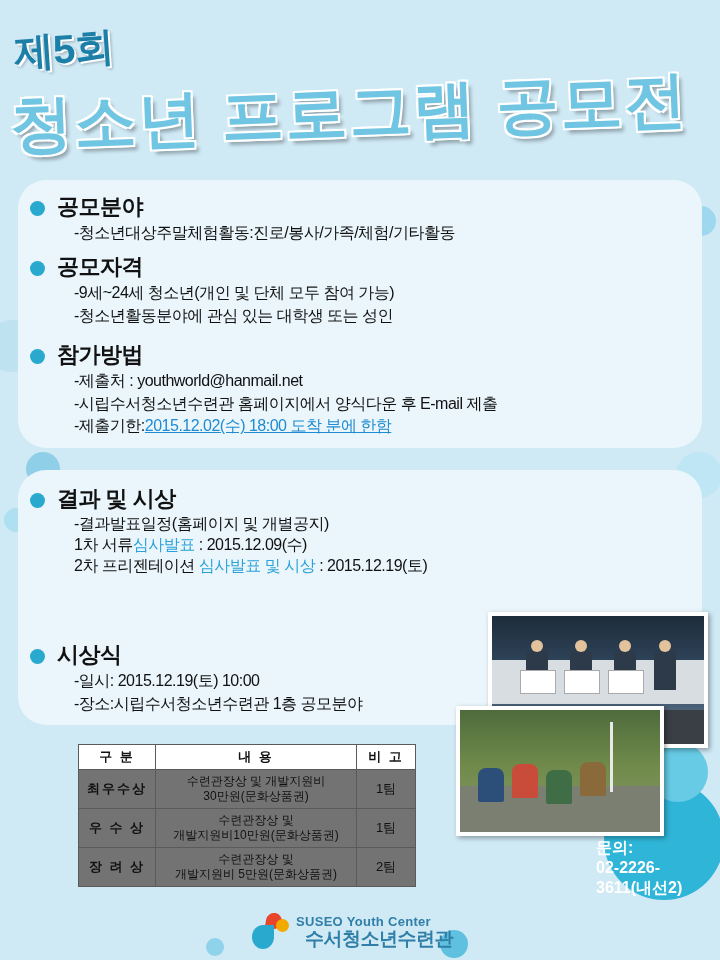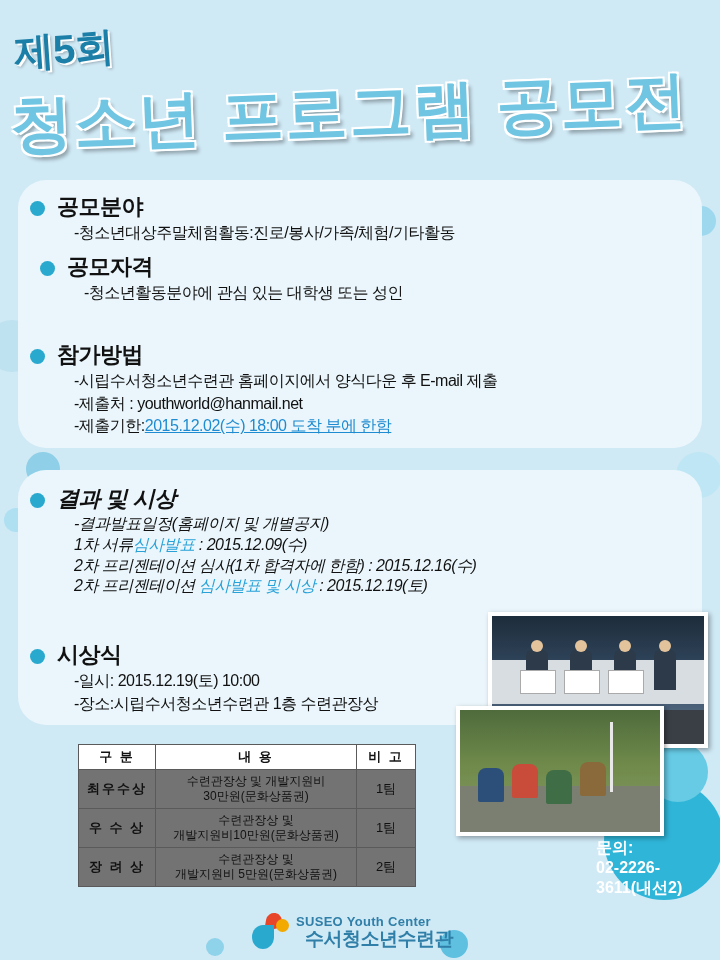--- a/index.html
+++ b/index.html
@@ -150,62 +150,62 @@
   <div class="panel panel-b"></div>
 
   <div class="sec" style="left:30px;top:192px;width:660px;">
     <div class="hd">
       <div class="dot"></div>
       <div class="hd-txt">공모분야</div>
     </div>
     <div class="ln">-청소년대상주말체험활동:진로/봉사/가족/체험/기타활동</div>
   </div>
 
-  <div class="sec" style="left:40px;top:252px;width:660px;">
+  <div class="sec" style="left:30px;top:252px;width:660px;">
     <div class="hd">
       <div class="dot"></div>
       <div class="hd-txt">공모자격</div>
     </div>
+    <div class="ln">-9세~24세 청소년(개인 및 단체 모두 참여 가능)</div>
     <div class="ln">-청소년활동분야에 관심 있는 대학생 또는 성인</div>
   </div>
 
   <div class="sec" style="left:30px;top:340px;width:660px;">
     <div class="hd">
       <div class="dot"></div>
       <div class="hd-txt">참가방법</div>
     </div>
+    <div class="ln">-제출처 : youthworld@hanmail.net</div>
     <div class="ln">-시립수서청소년수련관 홈페이지에서 양식다운 후 E-mail 제출</div>
-    <div class="ln">-제출처 : youthworld@hanmail.net</div>
     <div class="ln">
       <span>-제출기한:</span><span class="hl">2015.12.02(수) 18:00 도착 분에 한함</span>
     </div>
   </div>
 
-  <div class="sec" style="left:30px;top:484px;width:660px;font-style:italic;">
+  <div class="sec" style="left:30px;top:484px;width:660px;">
     <div class="hd">
       <div class="dot"></div>
       <div class="hd-txt">결과 및 시상</div>
     </div>
     <div class="ln tight">-결과발표일정(홈페이지 및 개별공지)</div>
     <div class="ln tight">
       <span> 1차 서류</span><span class="hl2">심사발표</span><span> : 2015.12.09(수)</span>
     </div>
-    <div class="ln tight"> 2차  프리젠테이션 심사(1차 합격자에 한함) : 2015.12.16(수)</div>
     <div class="ln tight">
       <span> 2차  프리젠테이션 </span><span class="hl2">심사발표 및 시상</span><span> : 2015.12.19(토)</span>
     </div>
   </div>
 
   <div class="sec" style="left:30px;top:640px;width:660px;">
     <div class="hd">
       <div class="dot"></div>
       <div class="hd-txt">시상식</div>
     </div>
     <div class="ln">-일시: 2015.12.19(토)  10:00</div>
-    <div class="ln">-장소:시립수서청소년수련관 1층 수련관장상</div>
+    <div class="ln">-장소:시립수서청소년수련관 1층 공모분야</div>
   </div>
 
   <div class="photo ph1">
     <div class="sky"></div>
     <div class="stage"></div>
     <div class="ppl" style="left:34px;">
         <div class="head"></div>
       </div>
     <div class="ppl" style="left:78px;">
         <div class="head"></div>

